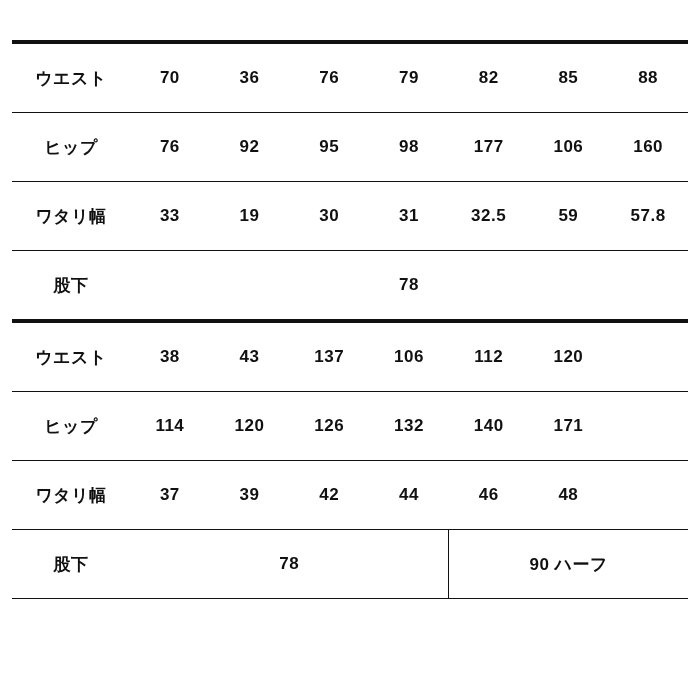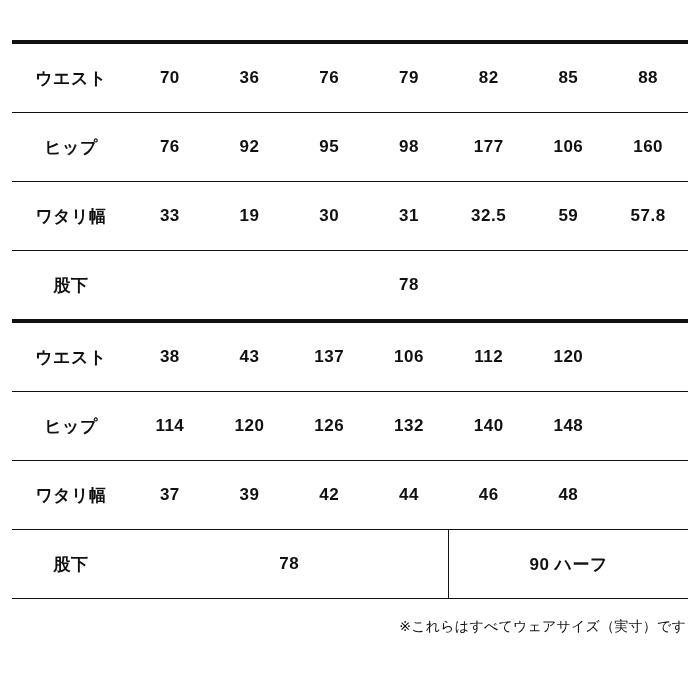--- a/index.html
+++ b/index.html
@@ -118,36 +118,35 @@
         <td>120</td>
         <td></td>
       </tr>
       <tr class="row-bottom-thin">
         <td class="label-cell">ヒップ</td>
         <td>114</td>
         <td>120</td>
         <td>126</td>
         <td>132</td>
         <td>140</td>
-        <td>148</td>
+        <td>171</td>
         <td></td>
       </tr>
       <tr class="row-bottom-thin">
         <td class="label-cell">ワタリ幅</td>
         <td>37</td>
         <td>39</td>
         <td>42</td>
         <td>44</td>
         <td>46</td>
         <td>48</td>
         <td></td>
       </tr>
       <tr class="row-bottom-thin">
         <td class="label-cell">股下</td>
         <td class="inseam-cell split-left" colspan="4">78</td>
         <td class="inseam-cell" colspan="3">90 ハーフ</td>
       </tr>
     </tbody>
   </table>
 
-  <div class="note">※これらはすべてウェアサイズ（実寸）です</div>
 
 </div>
 
 </body></html>

